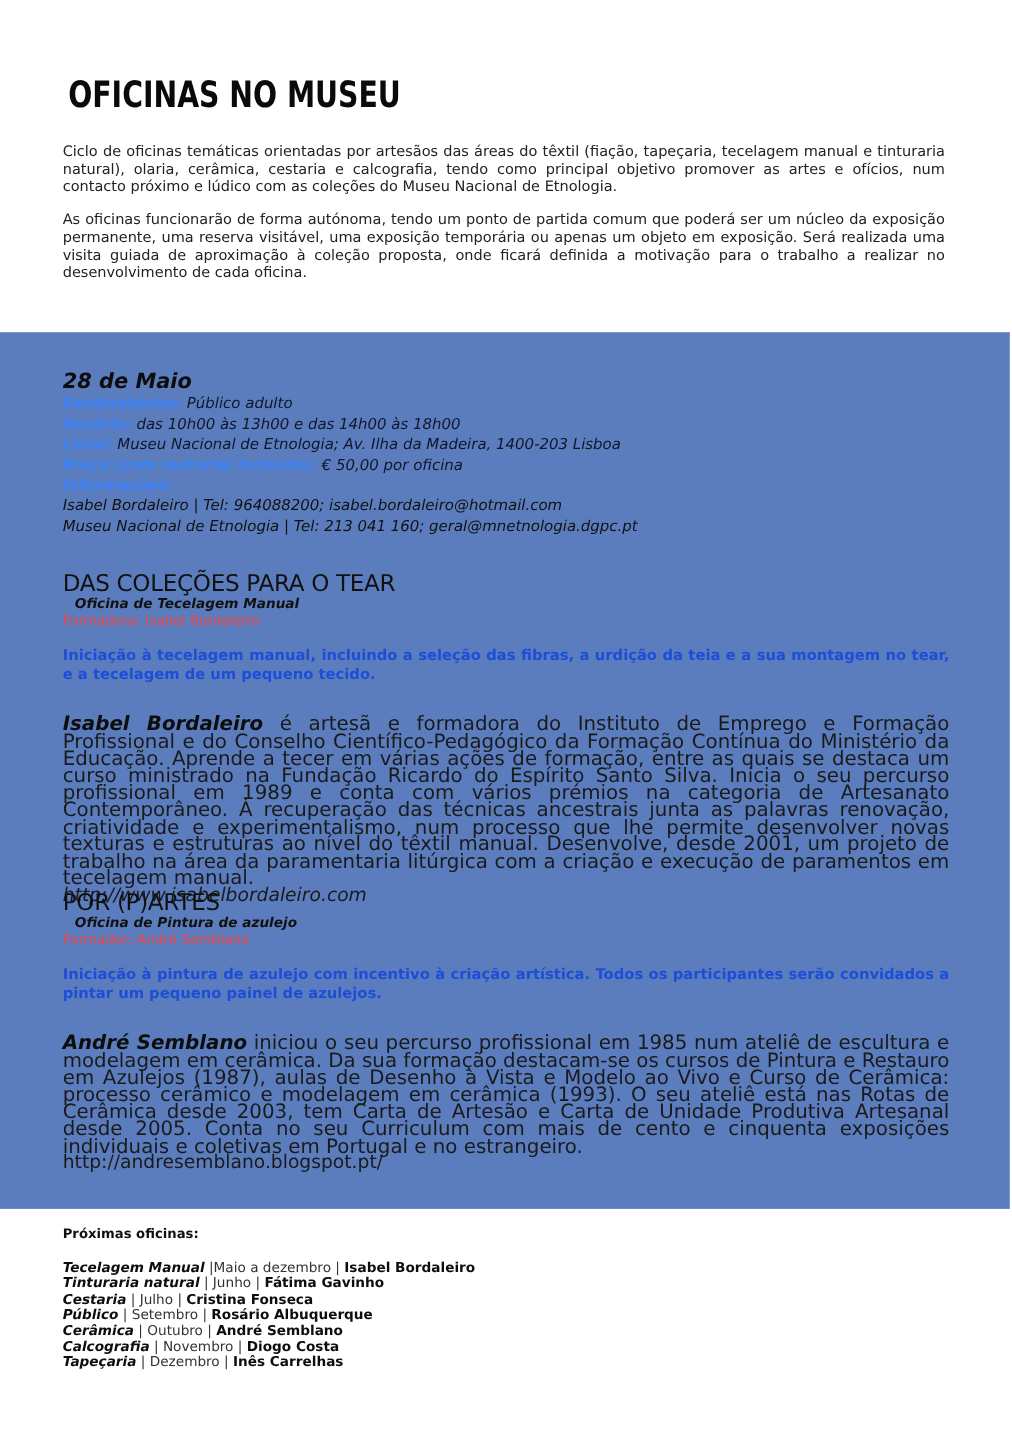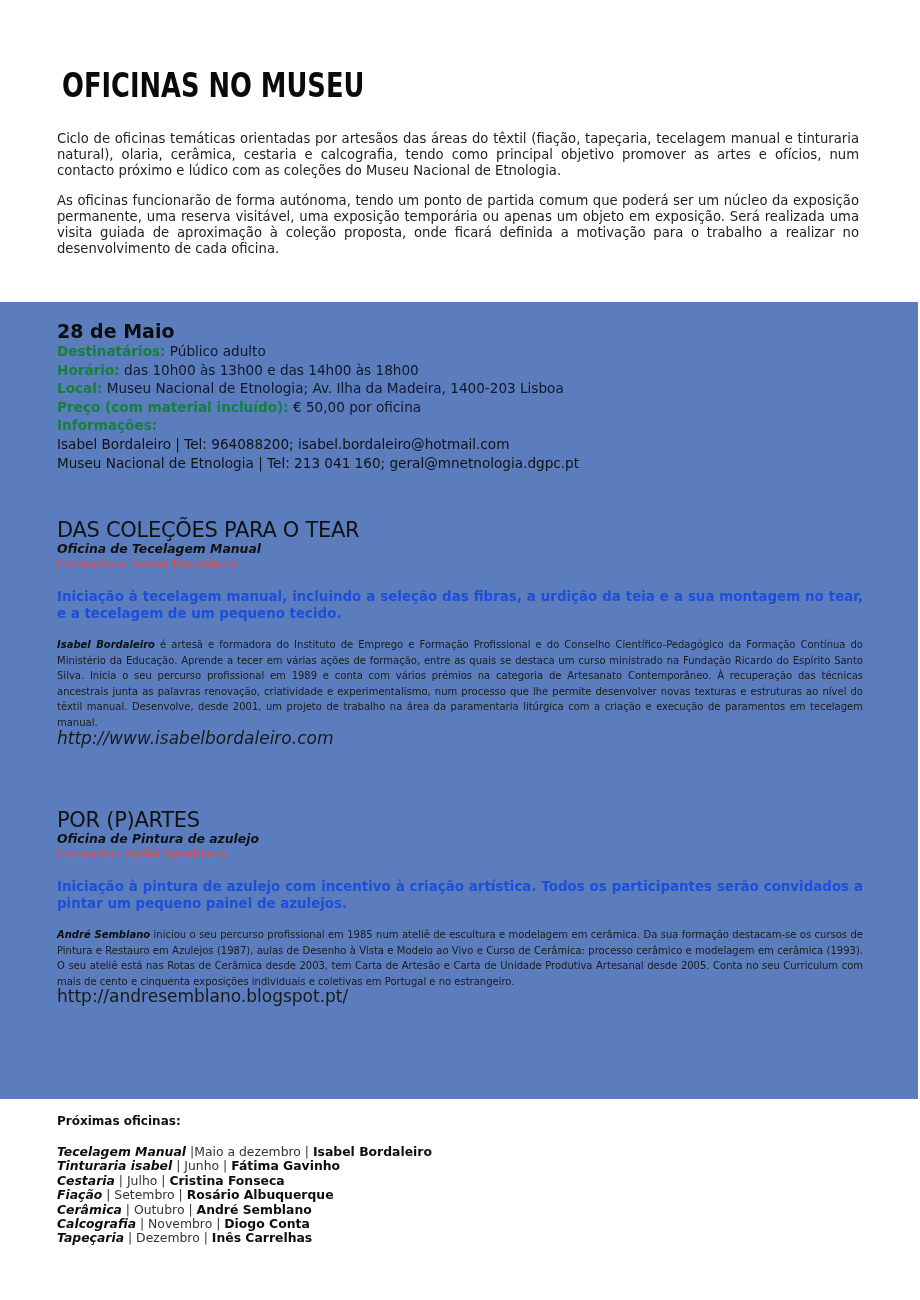--- a/index.html
+++ b/index.html
@@ -18,38 +18,38 @@
     position: absolute; left: 57px; top: 131px; width: 806px;
     font-size: 13.2px; line-height: 15.8px; text-align: justify; color: #222;
     font-family: "DejaVu Sans", sans-serif;
   }
   .intro p { margin: 0 4px 15px 0; }
   .band {
     position: absolute; left: 0; top: 302px; width: 918px; height: 797px;
     background: #5b7dbd;
   }
   .info {
-    position: absolute; left: 57px; top: 320px; width: 800px;
-    font-size: 13.6px; line-height: 18.6px; color: #111;
+    position: absolute; left: 57px; top: 336px; width: 800px;
+    font-size: 13.6px; line-height: 18.6px; color: #111; font-style: italic;
   }
   .info .date { font-size: 19px; font-weight: bold; line-height: 22px; color: #0d0d0d; }
-  .info b { font-weight: bold; color: #15803d; }
+  .info b { font-weight: bold; color: #3b82f6; }
   .info .row span.v { color: #0f172a; }
   .section { position: absolute; left: 57px; width: 806px; color: #111; }
   .section h2 {
     margin: 0; font-weight: normal; font-size: 21px; line-height: 22px; color: #111;
     font-family: "DejaVu Sans", sans-serif; letter-spacing: -0.3px;
   }
-  .section .sub { font-size: 12.4px; font-weight: bold; font-style: italic; line-height: 15px; color: #111; }
+  .section .sub { font-size: 12.4px; font-weight: bold; font-style: italic; line-height: 15px; color: #111; margin-left: 11px; }
   .section .trainer { font-size: 12.4px; line-height: 16px; color: #ef4444; }
   .section .lead {
     margin-top: 17px; font-size: 13.4px; font-weight: bold; line-height: 16.5px; text-align: justify; color: #1d4ed8;
   }
   .section .bio {
-    margin-top: 15px; font-size: 10px; line-height: 15.6px; text-align: justify; color: #1a1a1a;
+    margin-top: 29px; font-size: 18px; line-height: 15.6px; text-align: justify; color: #1a1a1a;
   }
   .section .bio .name { font-weight: bold; font-style: italic; color: #0d0d0d; }
   .section .link { font-size: 17px; line-height: 15.6px; color: #1a1a1a; }
   .section .link.it { font-style: italic; }
   .next { position: absolute; left: 57px; top: 1113px; width: 600px; color: #111; }
   .next .hdr { font-size: 12px; font-weight: bold; line-height: 16px; margin-bottom: 16px; }
   .next .item { font-size: 12.4px; line-height: 14.4px; white-space: nowrap; }
   .next .item .w { font-weight: bold; font-style: italic; color: #0d0d0d; }
   .next .item .m { color: #333; }
   .next .item .p { font-weight: bold; color: #0d0d0d; }
@@ -92,19 +92,19 @@
   <div class="sub">Oficina de Pintura de azulejo</div>
   <div class="trainer">Formador: André Semblano</div>
   <div class="lead">Iniciação à pintura de azulejo com incentivo à criação artística. Todos os participantes serão convidados a pintar um pequeno painel de azulejos.</div>
   <div class="bio"><span class="name">André Semblano</span><span> iniciou o seu percurso profissional em 1985 num ateliê de escultura e modelagem em cerâmica. Da sua formação destacam-se os cursos de Pintura e Restauro em Azulejos (1987), aulas de Desenho à Vista e Modelo ao Vivo e Curso de Cerâmica: processo cerâmico e modelagem em cerâmica (1993). O seu ateliê está nas Rotas de Cerâmica desde 2003, tem Carta de Artesão e Carta de Unidade Produtiva Artesanal desde 2005. Conta no seu Curriculum com mais de cento e cinquenta exposições individuais e coletivas em Portugal e no estrangeiro.</span></div>
   <div class="link">http://andresemblano.blogspot.pt/</div>
 </div>
 
 <div class="next">
   <div class="hdr">Próximas oficinas:</div>
   <div class="item"><span class="w">Tecelagem Manual</span><span class="sep"> |</span><span class="m">Maio a dezembro</span><span class="sep"> | </span><span class="p">Isabel Bordaleiro</span></div>
-  <div class="item"><span class="w">Tinturaria isabel</span><span class="sep"> | </span><span class="m">Junho</span><span class="sep"> | </span><span class="p">Fátima Gavinho</span></div>
+  <div class="item"><span class="w">Tinturaria natural</span><span class="sep"> | </span><span class="m">Junho</span><span class="sep"> | </span><span class="p">Fátima Gavinho</span></div>
   <div class="item"><span class="w">Cestaria</span><span class="sep"> | </span><span class="m">Julho</span><span class="sep"> | </span><span class="p">Cristina Fonseca</span></div>
-  <div class="item"><span class="w">Fiação</span><span class="sep"> | </span><span class="m">Setembro</span><span class="sep"> | </span><span class="p">Rosário Albuquerque</span></div>
+  <div class="item"><span class="w">Público</span><span class="sep"> | </span><span class="m">Setembro</span><span class="sep"> | </span><span class="p">Rosário Albuquerque</span></div>
   <div class="item"><span class="w">Cerâmica</span><span class="sep"> | </span><span class="m">Outubro</span><span class="sep"> | </span><span class="p">André Semblano</span></div>
-  <div class="item"><span class="w">Calcografia</span><span class="sep"> | </span><span class="m">Novembro</span><span class="sep"> | </span><span class="p">Diogo Conta</span></div>
+  <div class="item"><span class="w">Calcografia</span><span class="sep"> | </span><span class="m">Novembro</span><span class="sep"> | </span><span class="p">Diogo Costa</span></div>
   <div class="item"><span class="w">Tapeçaria</span><span class="sep"> | </span><span class="m">Dezembro</span><span class="sep"> | </span><span class="p">Inês Carrelhas</span></div>
 </div>
 
 </body></html>

